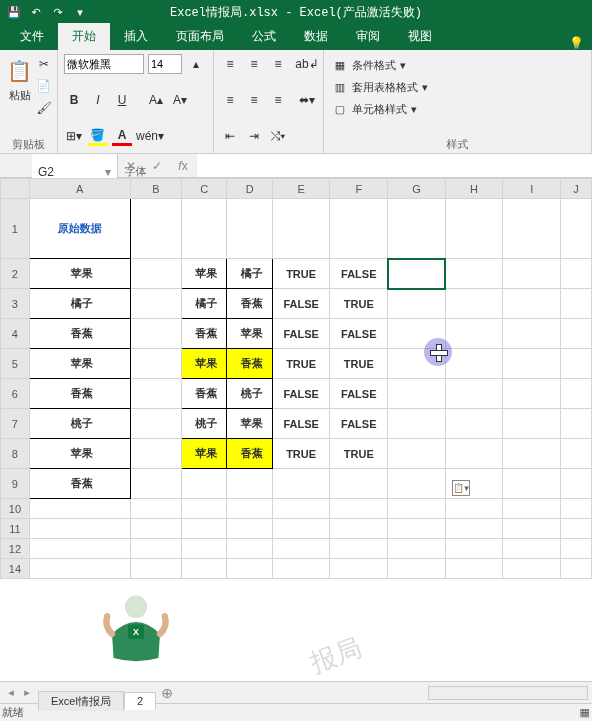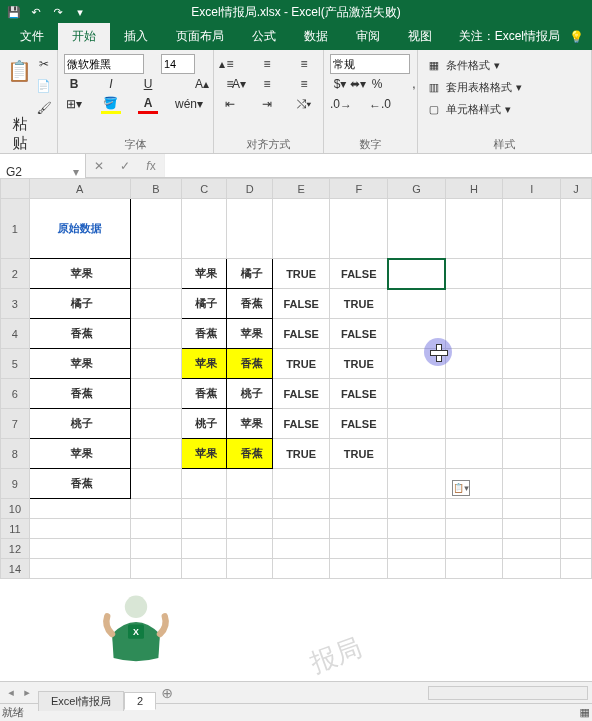--- a/index.html
+++ b/index.html
@@ -2,45 +2,45 @@
 <html><head>
 <meta charset="utf-8">
 <style>
 * { margin: 0; padding: 0; box-sizing: border-box; font-family: "Microsoft YaHei", Arial, sans-serif; }
 body { width: 592px; height: 721px; background: #fff; overflow: hidden; font-size: 12px; color: #333; }
 
 
 .titlebar { height: 24px; background: #0d6b3b; display: flex; align-items: center; padding: 0 6px; color: #fff; }
 .titlebar .qat { display: flex; gap: 6px; align-items: center; }
 .titlebar .qat span { width: 16px; height: 16px; display: inline-flex; align-items: center; justify-content: center; font-size: 11px; cursor: pointer; }
-.titlebar .title-text { margin-left: auto; margin-right: auto; font-size: 12px; position: absolute; left: 50%; transform: translateX(-50%); white-space: nowrap; }
+.titlebar .title-text { margin-left: auto; margin-right: auto; font-size: 12px; position: absolute; left: 50%; transform: translateX(-50%); white-space: nowrap; font-family: Liberation Mono, monospace; }
 
 
 .menubar { height: 26px; background: #0d6b3b; display: flex; align-items: flex-end; padding-left: 6px; color: #fff; }
 .menubar .tab { padding: 5px 14px; font-size: 12px; cursor: pointer; }
 .menubar .tab.active { background: #f1f1f1; color: #0d6b3b; text-align: center; }
 .menubar .right { margin-left: auto; display: flex; align-items: center; padding-right: 6px; }
 .menubar .right .help { width: 18px; text-align: center; }
 
 
 .ribbon { height: 104px; background: #f1f1f1; border-bottom: 1px solid #ccc; display: flex; }
 .ribbon .group { border-right: 1px solid #d0d0d0; padding: 4px 6px 2px; display: flex; flex-direction: column; justify-content: space-between; }
 .ribbon .group-label { font-size: 11px; color: #666; text-align: center; padding-top: 2px; height: 16px; }
-.ribbon .row { display: flex; align-items: flex-start; gap: 17px; margin-bottom: 0; }
+.ribbon .row { display: flex; align-items: flex-start; gap: 4px; margin-bottom: 16px; }
 .ribbon select, .ribbon .combo { font-size: 11px; height: 20px; border: 1px solid #aaa; background: #fff; padding: 0 2px; }
 .ribbon .btn { min-width: 20px; height: 20px; display: inline-flex; align-items: center; justify-content: center; cursor: pointer; font-size: 12px; }
 .ribbon .big-btn { display: flex; flex-direction: column; align-items: center; width: 40px; cursor: pointer; }
 .ribbon .big-btn .icon { width: 28px; height: 34px; display: flex; align-items: center; justify-content: center; font-size: 20px; }
-.ribbon .big-btn .lbl { font-size: 15px; text-align: center; margin-top: 27px; }
+.ribbon .big-btn .lbl { font-size: 11px; text-align: center; }
 .ribbon .cmd-row { display: flex; align-items: center; gap: 4px; height: 22px; font-size: 11px; cursor: pointer; padding: 0 2px; }
 .ribbon .cmd-row .sq { width: 16px; height: 16px; display: inline-flex; align-items: center; justify-content: center; }
 
 
 .fbar { height: 24px; display: flex; align-items: stretch; border-bottom: 1px solid #ccc; background: #f1f1f1; }
-.fbar .namebox { width: 86px; border-right: 1px solid #ccc; background: #fff; font-size: 12px; padding: 18px 6px; display: flex; align-items: center; justify-content: space-between;}
+.fbar .namebox { width: 86px; border-right: 1px solid #ccc; background: #fff; font-size: 12px; padding: 18px 6px; display: flex; align-items: center; justify-content: space-between; margin-left: 32px;}
 .fbar .fx-btns { display: flex; align-items: center; }
 .fbar .fx-btn { width: 26px; text-align: center; color: #888; font-size: 12px; cursor: pointer; }
 .fbar .fx-input { flex: 1; background: #fff; border-left: 1px solid #eee; padding: 2px 4px; }
 
 
 .grid-wrap { position: relative; background: #fff; height: calc(721px - 24px - 26px - 104px - 24px - 22px - 18px); overflow: hidden; }
 table.sheet { border-collapse: collapse; table-layout: fixed; width: 100%; }
 table.sheet th, table.sheet td { border: 1px solid #d4d4d4; height: 20px; font-size: 11px; padding: 0; overflow: hidden; }
 table.sheet th { background: #e6e6e6; font-weight: normal; color: #555; position: sticky; }
 table.sheet .corner { width: 28px; background: #e6e6e6; }
@@ -106,21 +106,20 @@
 <div class="menubar">
   <div class="tab">文件</div>
   <div class="tab active">开始</div>
   <div class="tab">插入</div>
   <div class="tab">页面布局</div>
   <div class="tab">公式</div>
   <div class="tab">数据</div>
   <div class="tab">审阅</div>
   <div class="tab">视图</div>
   <div class="right">
-    <div class="tab" style="padding:5px 8px">关注：Excel情报局</div>
     <div class="help">💡</div>
   </div>
 </div>
 
 <div class="ribbon">
 
   <div class="group" style="width:58px">
     <div style="display:flex">
       <div class="big-btn">
         <div class="icon">📋</div>
@@ -186,37 +185,20 @@
       </div>
       <div class="row">
         <span class="btn">⇤</span>
         <span class="btn">⇥</span>
         <span class="btn">⤭▾</span>
       </div>
     </div>
     <div class="group-label">对齐方式</div>
   </div>
 
-  <div class="group" style="width:94px">
-    <div>
-      <div class="row">
-          <input class="combo" style="width: 80px;" value="常规">
-        </div>
-      <div class="row">
-        <span class="btn">$▾</span>
-        <span class="btn">%</span>
-        <span class="btn">,</span>
-      </div>
-      <div class="row">
-        <span class="btn">.0→</span>
-        <span class="btn">←.0</span>
-      </div>
-    </div>
-    <div class="group-label">数字</div>
-  </div>
 
   <div class="group" style="flex:1">
     <div>
       <div class="cmd-row">
         <span class="sq">▦</span>
         <span>条件格式</span>
           <span>▾</span>
       </div>
       <div class="cmd-row">
         <span class="sq">▥</span>

